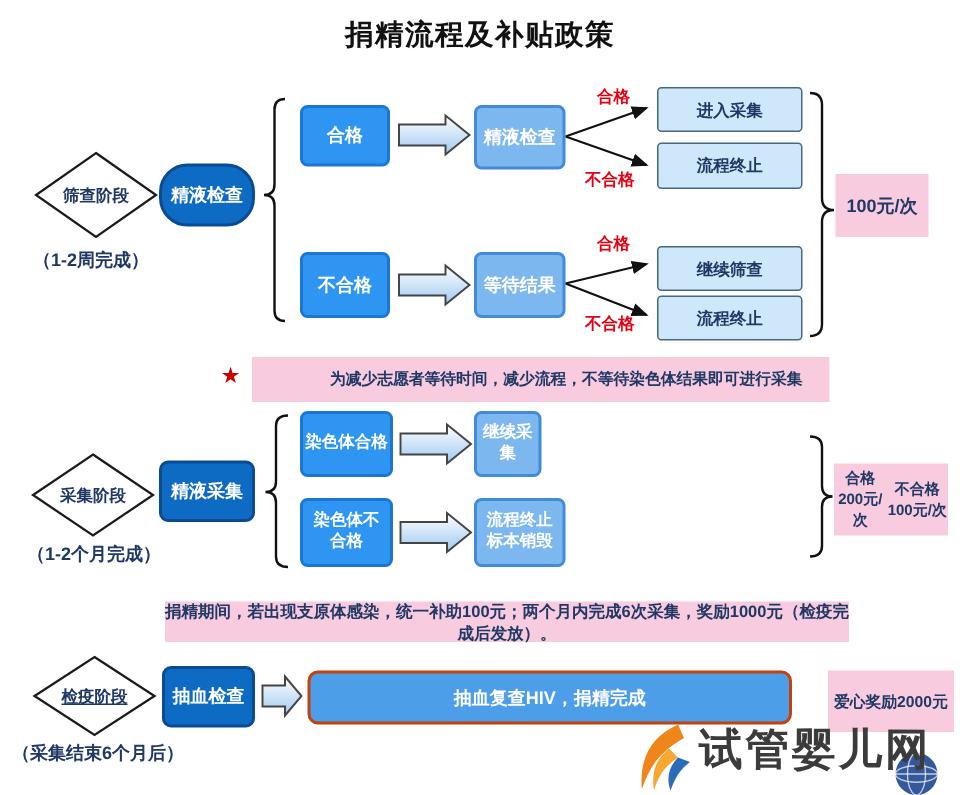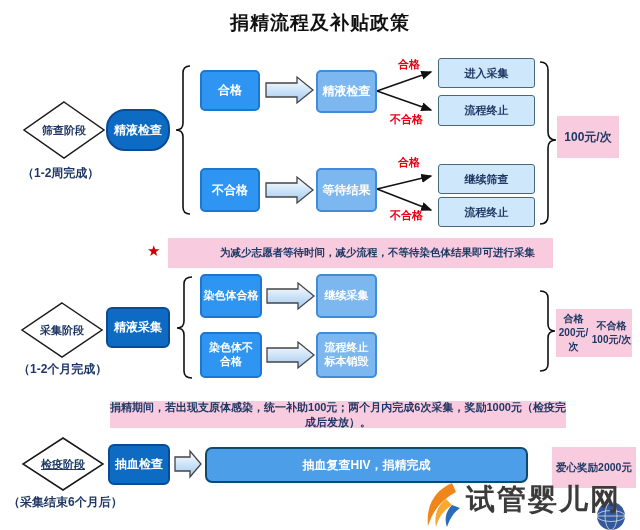--- a/index.html
+++ b/index.html
@@ -13,21 +13,21 @@
   .node{z-index:2;}
   .box-main{background:#0E6BC4;border:2px solid #0A4B93;border-radius:6px;
             color:#fff;font-weight:bold;font-size:12px;}
   .box-input{background:#2E96F2;border:2px solid #1C76D2;border-radius:5px;
              color:#fff;font-weight:bold;font-size:12px;}
   .box-process{background:#7DB7F0;border:2px solid #418BD8;border-radius:5px;
                color:#fff;font-weight:bold;font-size:12px;}
   .sm{font-size:11px;line-height:1.25;}
   .box-result{background:#CFE7FB;border:1px solid #46697F;border-radius:3px;
               color:#1F3864;font-weight:bold;font-size:11px;}
-  .box-wide{background:#4D9EE8;border:2px solid #0c4a6e;border-radius:7px;
+  .box-wide{background:#4D9EE8;border:2px solid #c2410c;border-radius:7px;
             color:#fff;font-weight:bold;font-size:12px;}
   .box-pink{background:#F8CBDF;color:#1F3864;font-weight:bold;font-size:12px;}
   .pink-note{background:#F8CBDF;color:#1F3864;font-weight:bold;font-size:10.5px;}
   .caption{color:#1F3864;font-weight:bold;font-size:12px;white-space:nowrap;}
   .diamond-label{color:#1F3864;font-weight:bold;font-size:11px;text-align:center;}
   .label-red{color:#E60012;font-weight:bold;font-size:11px;white-space:nowrap;}
   .star{color:#CC0000;font-size:15px;line-height:15px;}
   #site-name{color:#3B3B3B;font-weight:bold;font-size:29px;letter-spacing:2px;
              white-space:nowrap;z-index:3;}
   #site-url{background:#E60000;color:#fff;font-weight:bold;font-size:9px;
@@ -106,21 +106,21 @@
   <div class="abs node ctr box-pink" style="left:557px;top:116px;width:62px;height:42px;">100元/次</div>
 
   <div class="abs node star" style="left:147px;top:243px;">★</div>
   <div class="abs node ctr pink-note" style="left:168px;top:238px;width:385px;height:30px;padding-left:34px;">为减少志愿者等待时间，减少流程，不等待染色体结果即可进行采集</div>
 
   <div class="abs node diamond-label" style="left:22px;top:323px;width:80px;">采集阶段</div>
   <div class="abs node caption" style="left:18px;top:361px;">（1-2个月完成）</div>
   <div class="abs node ctr box-main" style="left:106px;top:307px;width:64px;height:41px;">精液采集</div>
 
   <div class="abs node ctr box-input sm" style="left:200px;top:274px;width:62px;height:44px;">染色体合格</div>
-  <div class="abs node ctr box-process sm" style="left:316px;top:274px;width:61px;height:44px;">继续采集</div>
+  <div class="abs node ctr box-process sm" style="left:316px;top:274px;width:45px;height:44px;">继续采集</div>
 
   <div class="abs node ctr box-input sm" style="left:200px;top:332px;width:62px;height:46px;padding:2px;">染色体不合格</div>
   <div class="abs node ctr box-process sm" style="left:316px;top:332px;width:61px;height:46px;flex-direction:column;">
     <div>流程终止</div>
     <div>标本销毁</div>
   </div>
 
   <div class="abs node ctr box-pink" style="left:556px;top:309px;width:76px;height:48px;flex-direction:row;font-size:10px;">
     <div>合格200元/次</div>
     <div>不合格100元/次</div>

